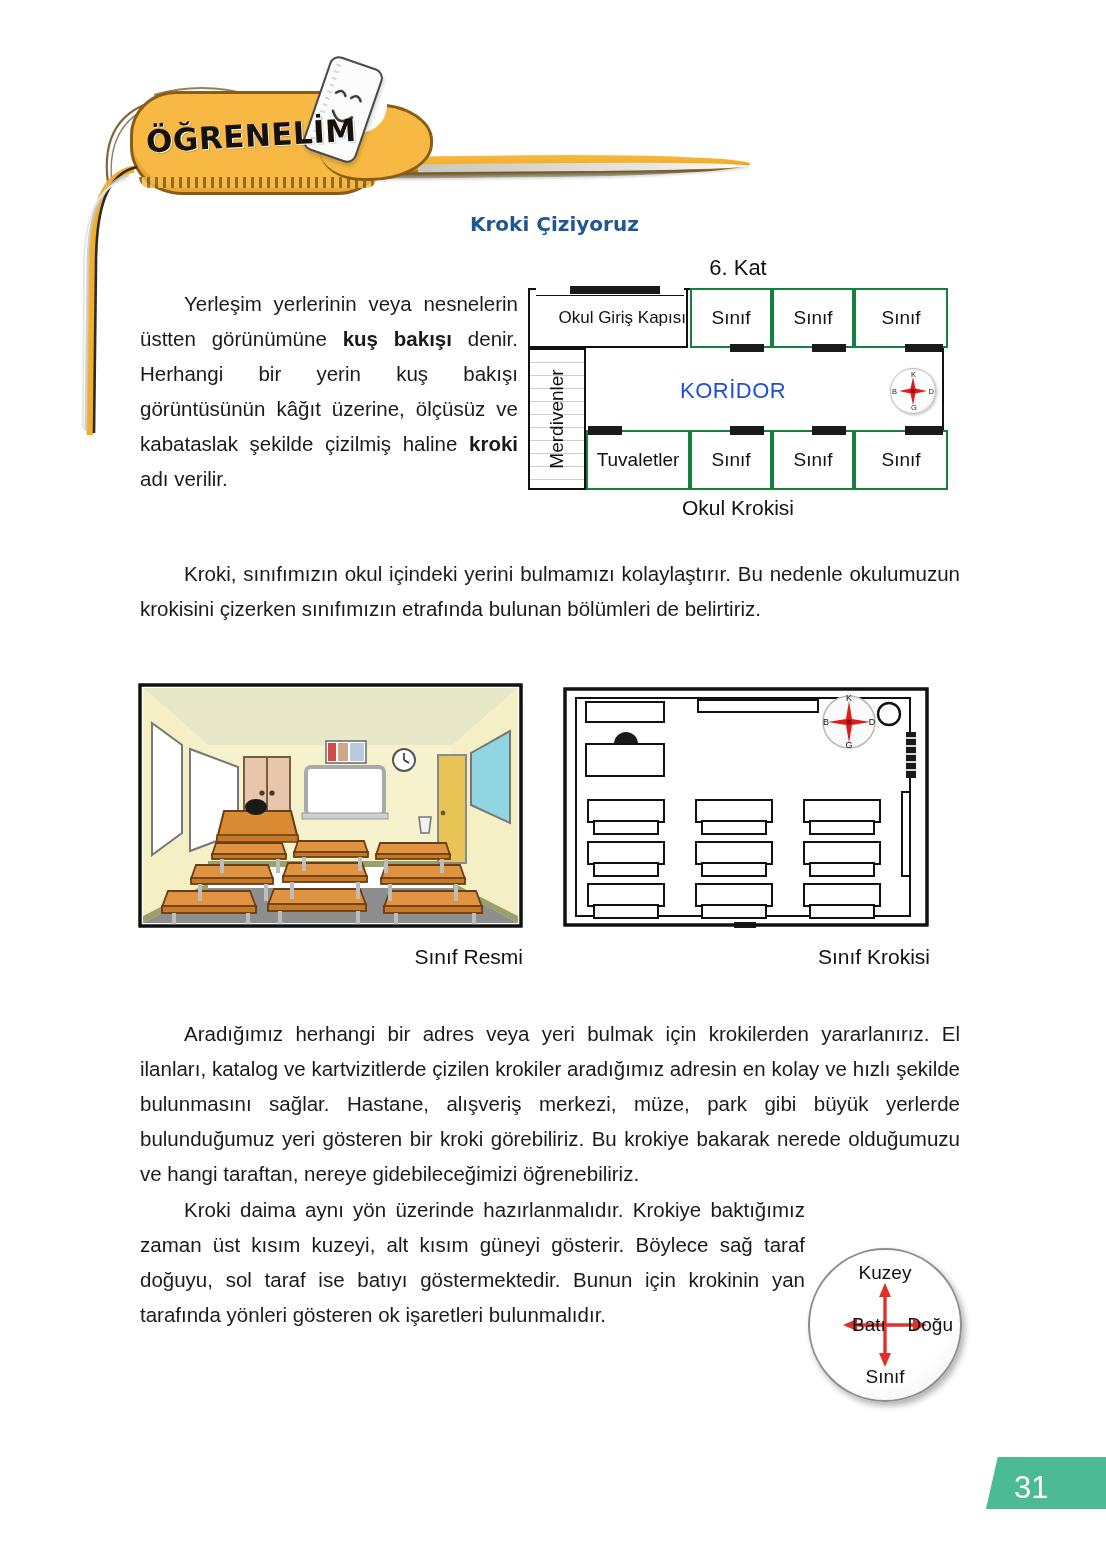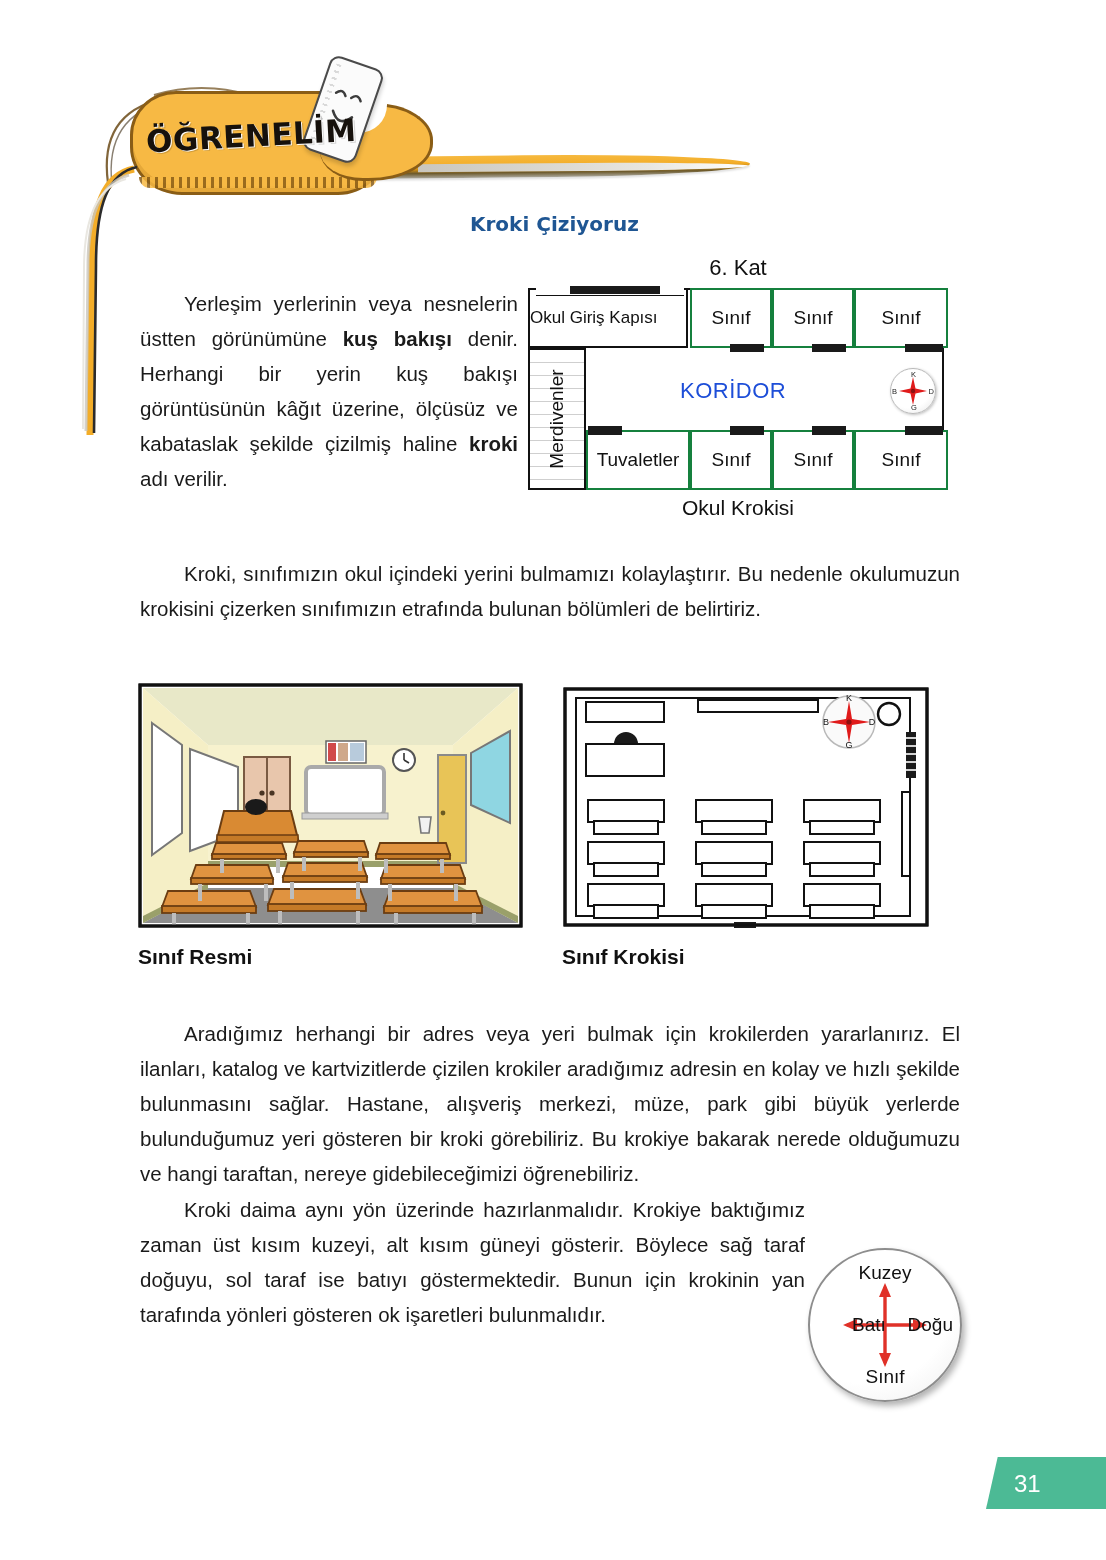--- a/index.html
+++ b/index.html
@@ -115,35 +115,35 @@
     border:2px solid #111;box-sizing:border-box;background:
       repeating-linear-gradient(180deg,#fff 0 12px,#cfcfcf 12px 13px);
   }
   .stairs-label{
     position:absolute;left:50%;top:50%;transform:translate(-50%,-50%) rotate(-90deg);
     font-size:19px;white-space:nowrap;color:#111;
   }
   .entry{
     position:absolute;left:-2px;top:-2px;width:160px;height:60px;
     border:2px solid #111;box-sizing:border-box;background:#fff;
-    display:flex;align-items:center;justify-content:flex-start;font-size:17px;color:#111;
+    display:flex;align-items:center;justify-content:flex-end;font-size:17px;color:#111;
   }
   .corridor-label{
     position:absolute;left:150px;top:88px;font-size:22px;color:#1d4ed8;letter-spacing:.5px;
   }
   .compass-sm{
     position:absolute;right:6px;top:78px;width:44px;height:44px;border-radius:50%;
     background:radial-gradient(circle at 40% 35%,#ffffff 60%,#e4e4e4 100%);
     border:1px solid #b9b9b9;box-shadow:1px 1px 3px rgba(0,0,0,.25);
   }
   .compass-sm span{position:absolute;font-size:7.5px;color:#222;}
 
   
   .panel{position:absolute;}
-  .cap{position:absolute;text-align:left;font-size:21px;color:#111;font-weight:bold;}
+  .cap{position:absolute;text-align:right;font-size:21px;color:#111;}
 
   
   #classphoto{left:138px;top:683px;width:385px;height:245px;}
   
   #classsketch{left:562px;top:686px;width:368px;height:242px;}
 
   
   .compass-big{
     position:absolute;left:808px;top:1248px;width:150px;height:150px;border-radius:50%;
     background:radial-gradient(circle at 38% 32%,#ffffff 62%,#ededed 100%);
@@ -154,21 +154,21 @@
 
   
   .pagetab{
     position:absolute;left:986px;top:1457px;width:130px;height:52px;
     background:#4cba95;
     clip-path:polygon(9% 0%,100% 0%,100% 100%,0% 100%);
     box-shadow:0 3px 3px rgba(0,0,0,.18);
   }
   .pagenum{
     position:absolute;left:1014px;top:1470px;
-    font-size:24px;color:#ffffff;
+    font-size:31px;color:#ffffff;
   }
 </style>
 </head>
 <body>
 
 <div class="page">
 
   <div class="banner-wrap">
     <svg class="swoosh" viewBox="0 0 300 140">
       <path d="M20,118 C14,74 30,44 74,34" stroke="#6b4a17" stroke-width="2.2" fill="none" opacity=".85"></path>

